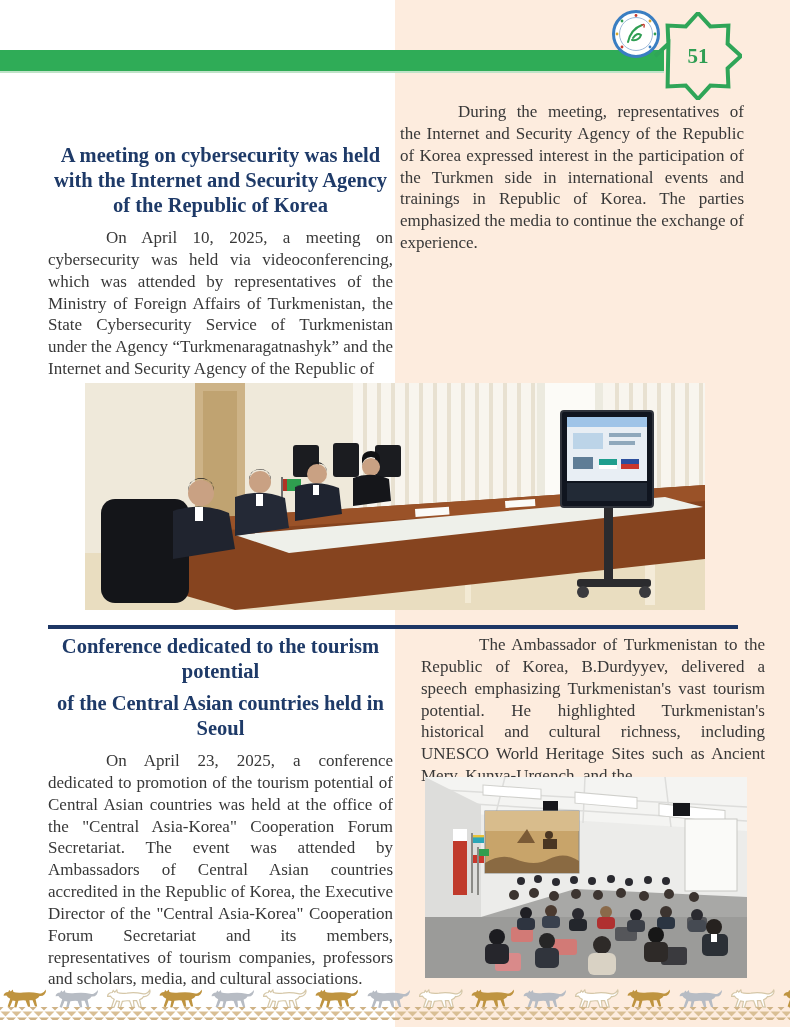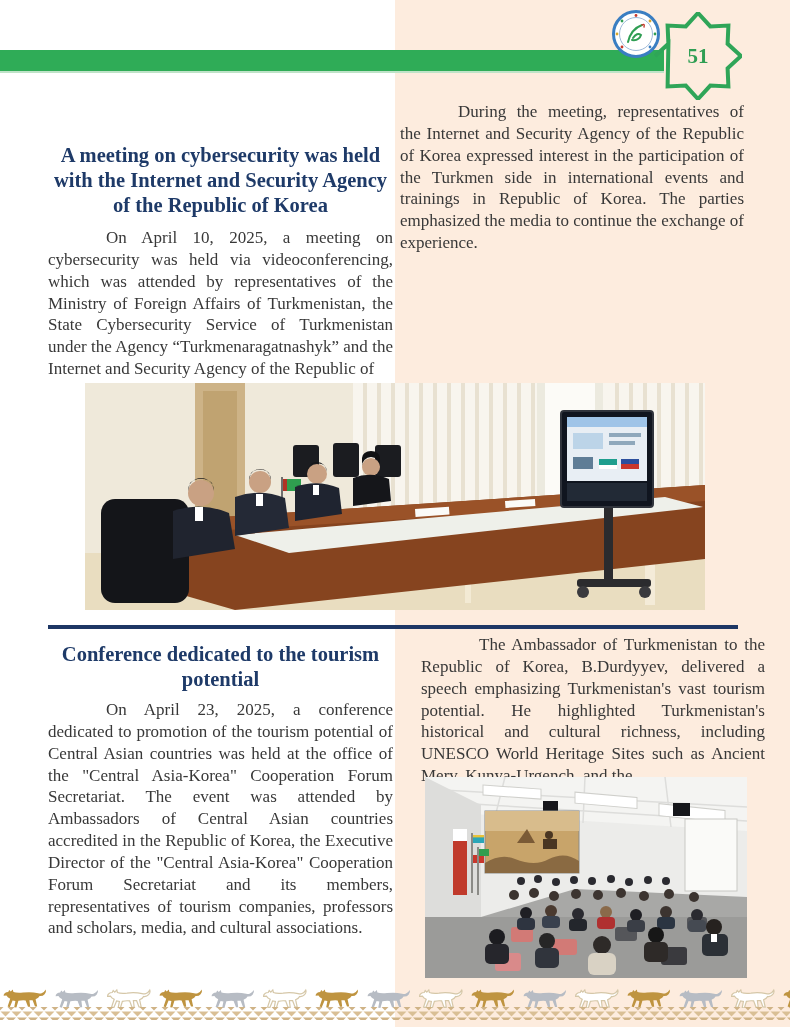--- a/index.html
+++ b/index.html
@@ -16,21 +16,21 @@
     color:#2f9e53;font-size:21px;font-weight:bold;
   }
   .col{position:absolute;width:345px;text-align:justify;font-size:17px;line-height:1.285;color:#383838;}
   .col p{margin:0 0 10px 0;}
   .indent{text-indent:58px;}
   .noindent{text-indent:0;}
   .art-title{
     color:#1e3a68;font-weight:bold;font-size:20.5px;line-height:1.22;
     text-align:center;margin:0 0 9px 0;text-indent:0;
   }
-  .art-title2{margin-bottom:7px;margin-top:8px;}
+  .art-title2{margin-bottom:7px;}
   .divider{position:absolute;left:48px;top:625px;width:690px;height:4px;background:#1d3664;}
   .photo{position:absolute;display:block;}
   .photo1{left:85px;top:383px;width:620px;height:227px;}
   .photo2{left:425px;top:777px;width:322px;height:201px;}
   .footer-band{position:absolute;left:0;top:987px;width:790px;height:33px;}
 </style>
 </head>
 <body>
 
 <div class="page">
@@ -145,20 +145,21 @@
       <rect x="536" y="76" width="18" height="5" fill="#2b4f9e"></rect>
       <rect x="536" y="81" width="18" height="5" fill="#c8372c"></rect>
       <rect x="482" y="100" width="80" height="18" fill="#222a36"></rect>
     </g>
   </svg>
 
   <div class="divider"></div>
 
   <div class="col" style="left:48px;top:634px;">
     <h2 class="art-title art-title2">Conference dedicated to the tourism potential</h2>
+    <h2 class="art-title">of the Central Asian countries held in Seoul</h2>
     <p class="indent">On April 23, 2025, a conference dedicated to promotion of the tourism potential of Central Asian countries was held at the office of the "Central Asia-Korea" Cooperation Forum Secretariat. The event was attended by Ambassadors of Central Asian countries accredited in the Republic of Korea, the Executive Director of the "Central Asia-Korea" Cooperation Forum Secretariat and its members, representatives of tourism companies, professors and scholars, media, and cultural associations.</p>
   </div>
 
   <div class="col" style="left:421px;top:634px;width:344px;">
     <p class="indent">The Ambassador of Turkmenistan to the Republic of Korea, B.Durdyyev, delivered a speech emphasizing Turkmenistan's vast tourism potential. He highlighted Turkmenistan's historical and cultural richness, including UNESCO World Heritage Sites such as Ancient Merv, Kunya-Urgench, and the</p>
   </div>
 
   <svg class="photo photo2" viewBox="0 0 322 201" preserveAspectRatio="none">
     <rect width="322" height="201" fill="#ececea"></rect>
 

